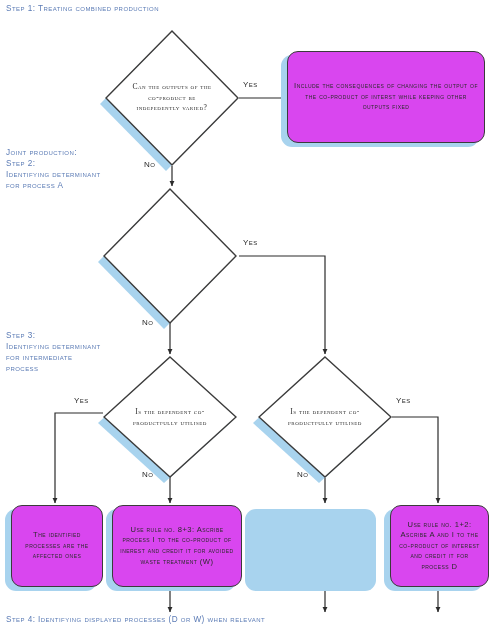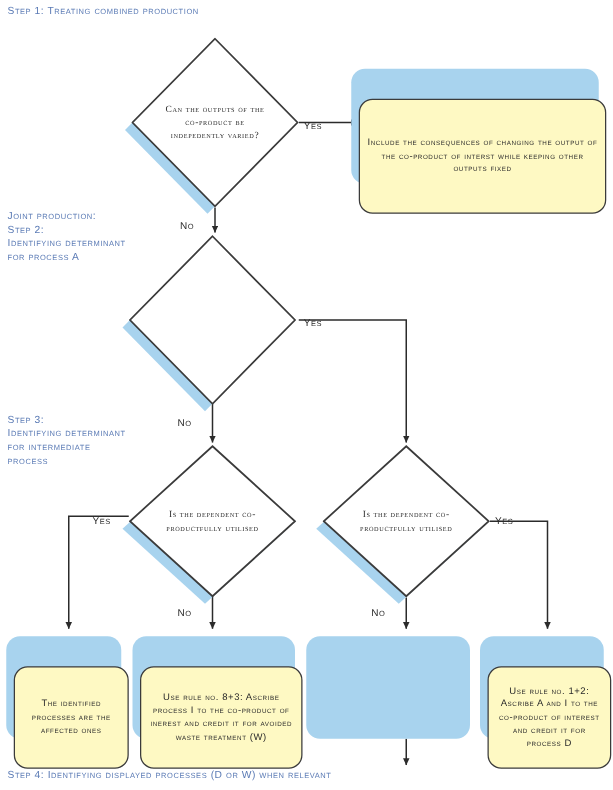--- a/index.html
+++ b/index.html
@@ -33,21 +33,21 @@
     color: #5b7bb5;
     font-family: "Liberation Sans", sans-serif;
     font-size: 8.2px;
     font-variant: small-caps;
     letter-spacing: 0.45px;
     line-height: 11px;
     font-weight: 400;
     white-space: pre-line;
   }
   #title-step1 { left: 6px;  top: 3px;  width: 300px; }
-  #label-step2 { left: 6px;  top: 147px; width: 96px; margin-top: 20px; }
+  #label-step2 { left: 6px;  top: 147px; width: 96px; }
   #label-step3 { left: 6px;  top: 330px; width: 96px; }
   #label-step4 { left: 6px;  top: 614px; width: 420px; }
 
   
   .diamond {
     position: absolute;
   }
   .diamond .shadow,
   .diamond .shape {
     position: absolute;
@@ -70,29 +70,28 @@
     font-variant: small-caps;
     letter-spacing: 0.5px;
     line-height: 10.5px;
     color: #2b2b2b;
   }
 
   
   .pbox {
     position: absolute;
     box-sizing: border-box;
-    background: #fef9c3;
+    background: #d946ef;
     border: 1.3px solid #3b3b3b;
     border-radius: 11px;
     display: flex;
     align-items: center;
     justify-content: center;
     padding: 4px 6px;
     z-index: 3;
-    margin-top: 28px;
   }
   .pbox .ptext {
     text-align: center;
     font-family: "Liberation Sans", sans-serif;
     font-size: 7.6px;
     font-variant: small-caps;
     letter-spacing: 0.45px;
     line-height: 10.6px;
     color: #2b2b2b;
   }
@@ -105,21 +104,20 @@
 
   
   .edge-label {
     position: absolute;
     font-family: "Liberation Sans", sans-serif;
     font-size: 8px;
     font-variant: small-caps;
     letter-spacing: 0.4px;
     color: #2b2b2b;
     z-index: 4;
-    margin-top: 16px;
   }
 </style>
 </head>
 <body>
 
 <div id="canvas">
 
   <svg class="wires" viewBox="0 0 490 632">
     <defs>
       <marker id="arrow" markerWidth="7" markerHeight="7" refX="5.4" refY="2.6" orient="auto" markerUnits="userSpaceOnUse">

